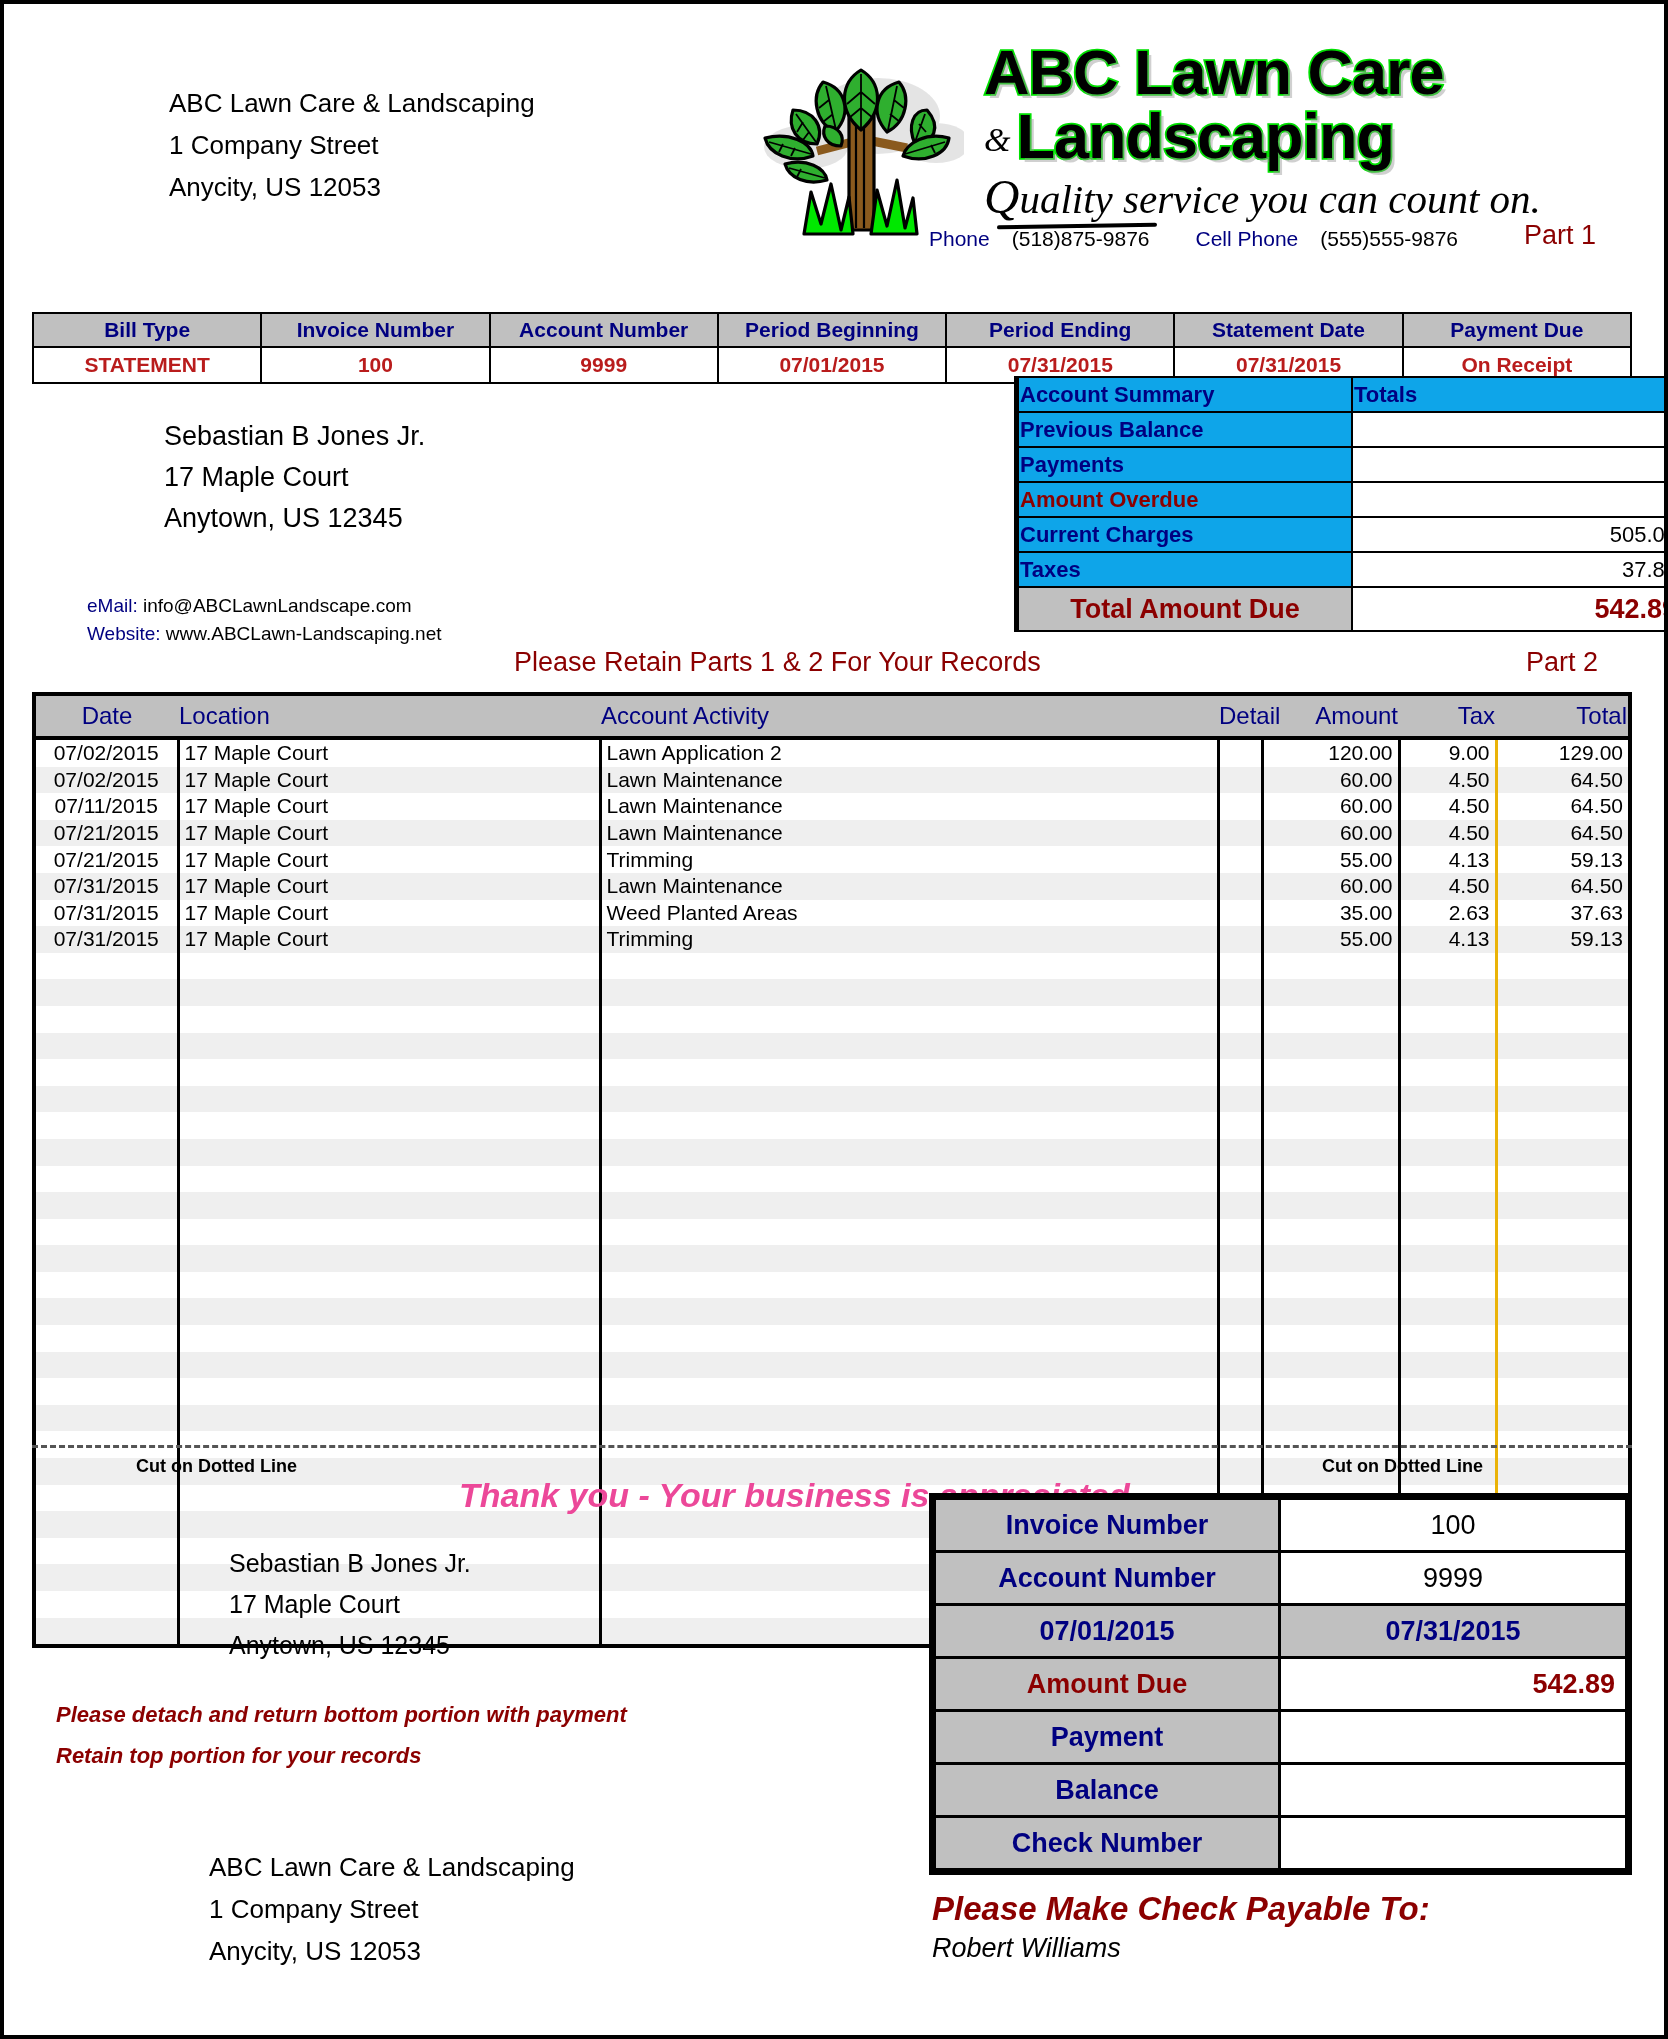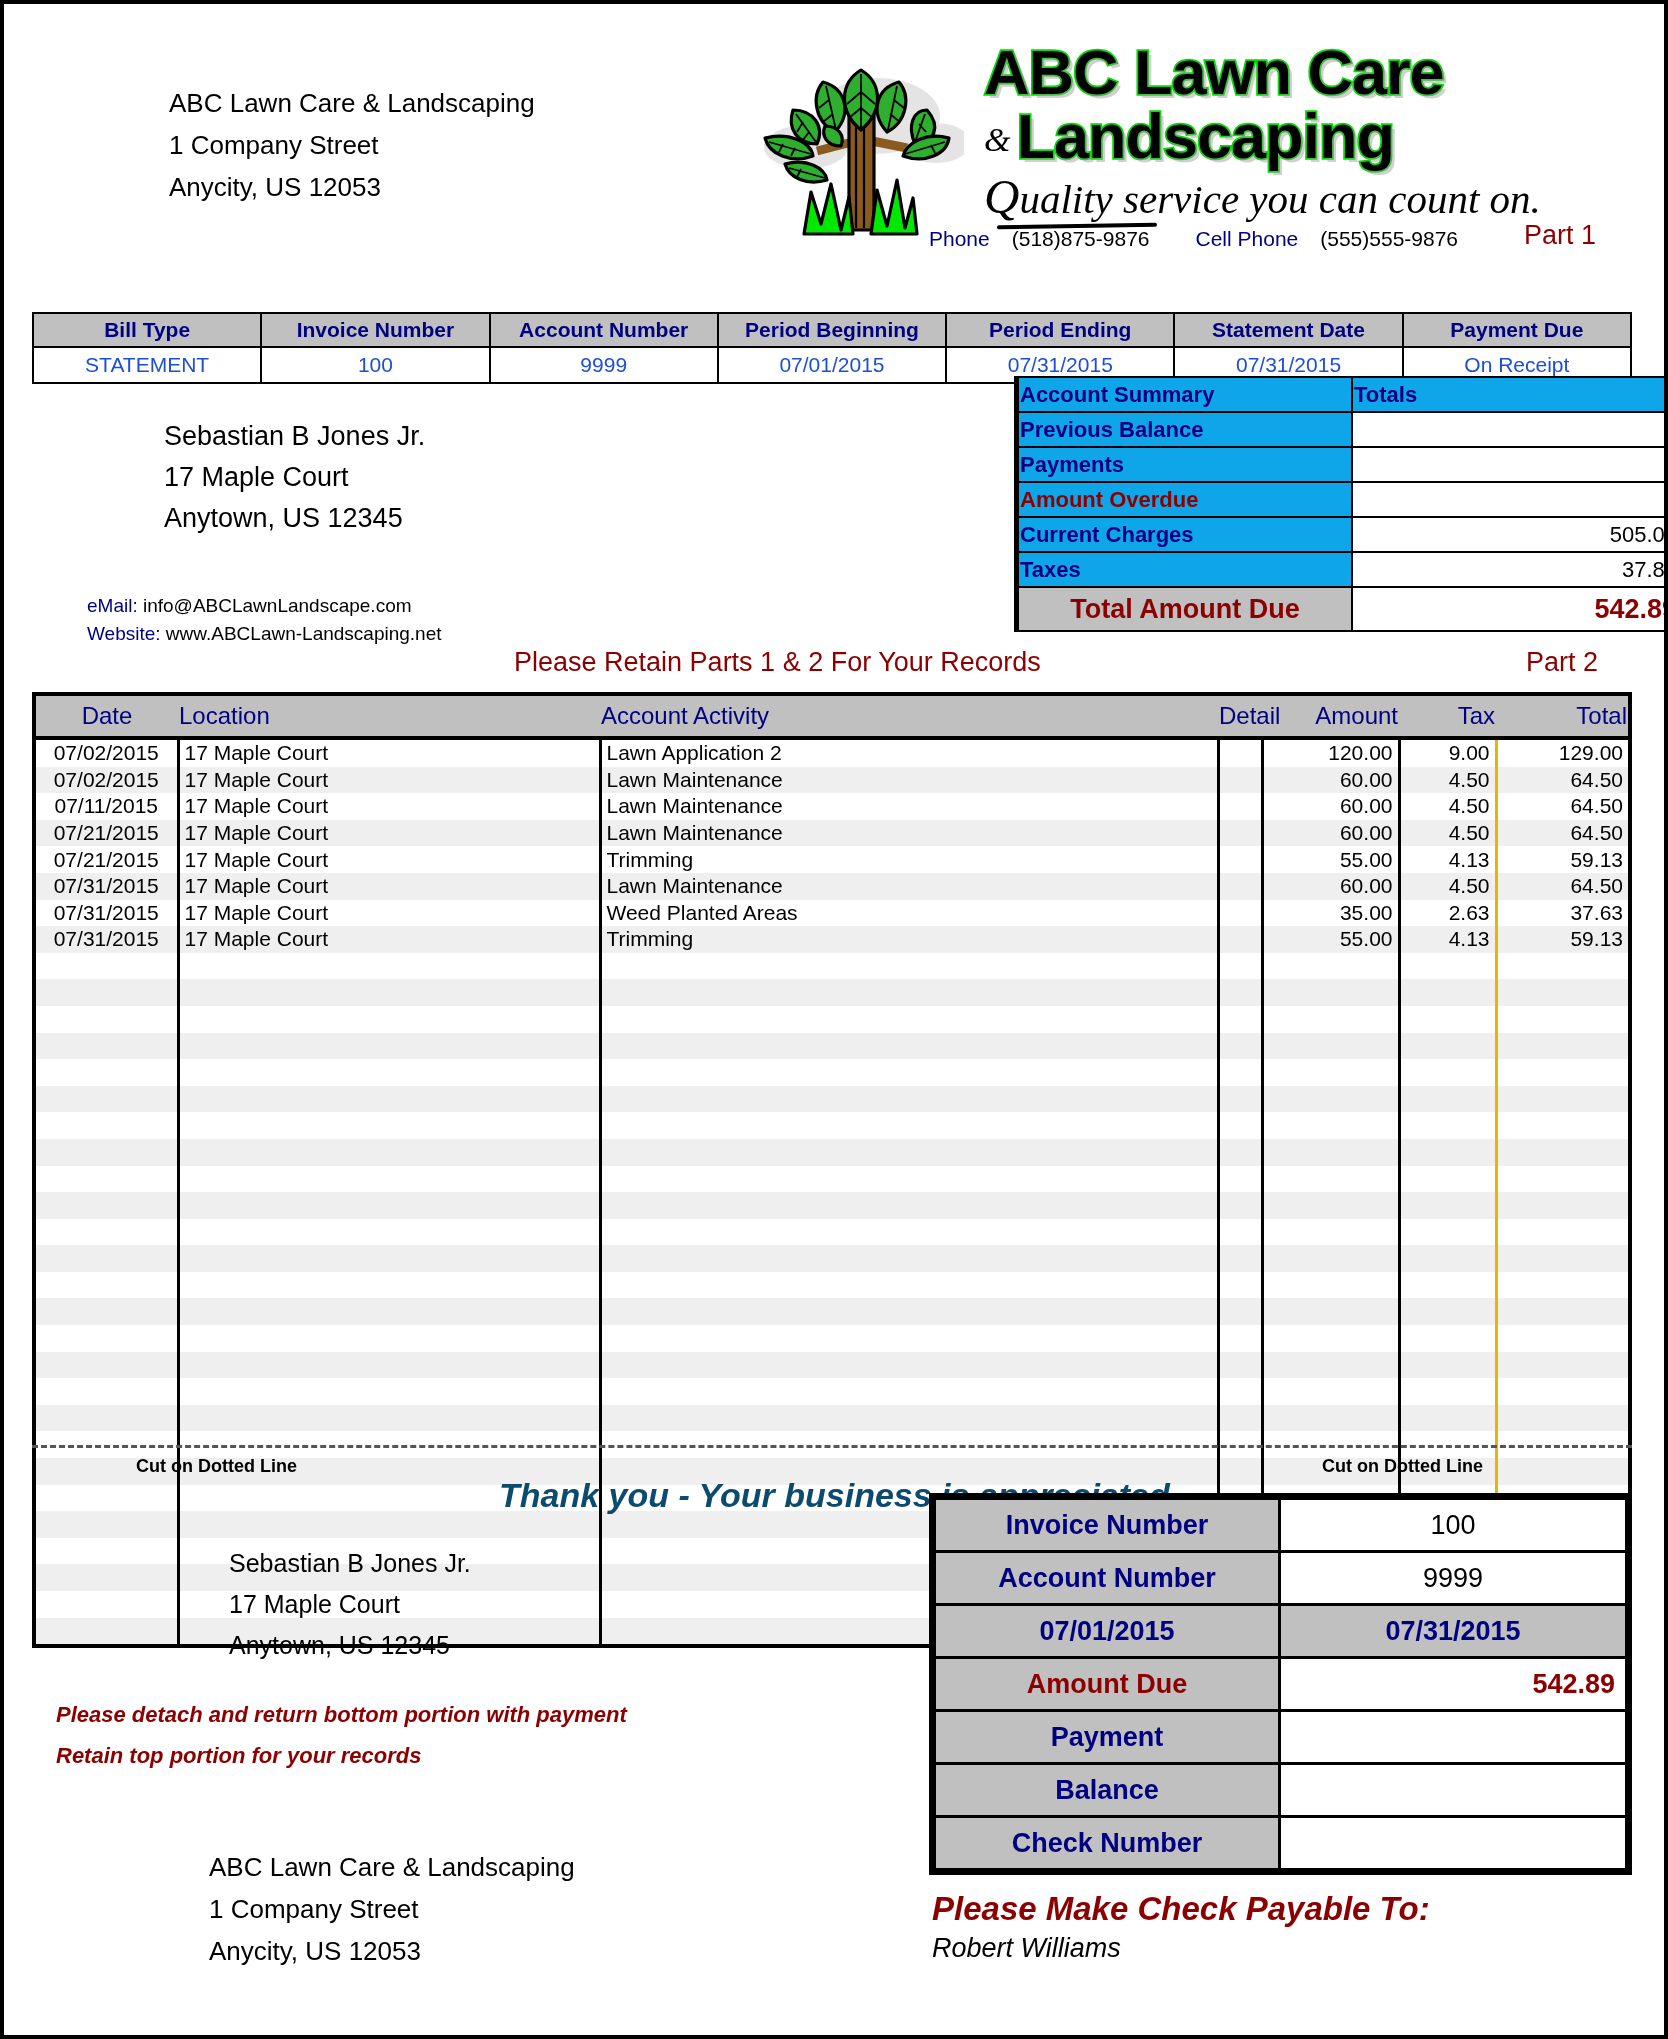--- a/index.html
+++ b/index.html
@@ -41,21 +41,21 @@
   .part1{left:1520px;top:216px;}
   .part2{left:1522px;top:643px;}
   .part3{left:1522px;top:1534px;}
 
   
   table{border-collapse:collapse;}
   .hdrtbl{left:28px;top:308px;width:1600px;}
   .hdrtbl table{width:100%;table-layout:fixed;}
   .hdrtbl td{border:2px solid #000;text-align:center;height:30px;font-size:21px;}
   .hdrtbl tr.h td{background:#c0c0c0;color:#000080;font-weight:bold;}
-  .hdrtbl tr.v td{background:#fff;color:#1d4ed8;font-weight:normal;height:32px;}
+  .hdrtbl tr.v td{background:#fff;color:#b91c1c;font-weight:bold;height:32px;}
 
   
   .sumbox{left:1010px;top:372px;width:618px;border-left:3px solid #000;}
   .sumtbl{width:100%;table-layout:fixed;}
   .sumtbl td{border:2px solid #000;height:31px;font-size:22px;}
   .sumtbl .lab{background:#0ea5e9;text-align:left;color:#000080;font-weight:bold;width:330px;}
   .sumtbl .val{background:#fff;text-align:right;color:#000;padding-right:8px;font-weight:normal;}
   .sumtbl .overdue{color:#8b0000;}
   .sumtbl .totlab{background:#c0c0c0;text-align:center;color:#8b0000;font-weight:bold;font-size:27px;height:40px;}
   .sumtbl .totval{background:#fff;text-align:right;color:#8b0000;font-weight:bold;font-size:27px;padding-right:8px;}
@@ -83,21 +83,21 @@
   .c-tax{width:95px;text-align:right;border-right:3px solid #eab308;}
   .c-tot{width:130px;text-align:right;}
   .itbl th.c-date,.itbl th.c-loc,.itbl th.c-act,.itbl th.c-det,
   .itbl th.c-amt,.itbl th.c-tax,.itbl th.c-tot{border-right:none;}
 
   
   .cutline{left:28px;top:1441px;width:1600px;border-top:3px dashed #555;}
   .cutlbl{font-family:"Liberation Sans",sans-serif;font-weight:bold;font-size:18px;color:#000;}
   .cutL{left:132px;top:1452px;}
   .cutR{left:1318px;top:1452px;}
-  .thanks{left:455px;top:1472px;font-size:34px;font-weight:bold;font-style:italic;color:#0c4a6e;white-space:nowrap;margin-left:40px;}
+  .thanks{left:455px;top:1472px;font-size:34px;font-weight:bold;font-style:italic;color:#ec4899;white-space:nowrap;}
 
   
   .stub{left:925px;top:1489px;width:703px;border:4px solid #000;box-sizing:border-box;}
   .stbl{width:100%;table-layout:fixed;}
   .stbl td{border:3px solid #000;height:48px;font-size:27px;font-weight:bold;}
   .stbl .lab{background:#c0c0c0;color:#000080;text-align:center;width:340px;}
   .stbl .lab.red{color:#8b0000;}
   .stbl .val{background:#fff;color:#000;text-align:center;font-weight:normal;}
   .stbl .val.gray{background:#c0c0c0;color:#000080;font-weight:bold;}
   .stbl .val.money{color:#8b0000;font-weight:bold;text-align:right;padding-right:10px;}

